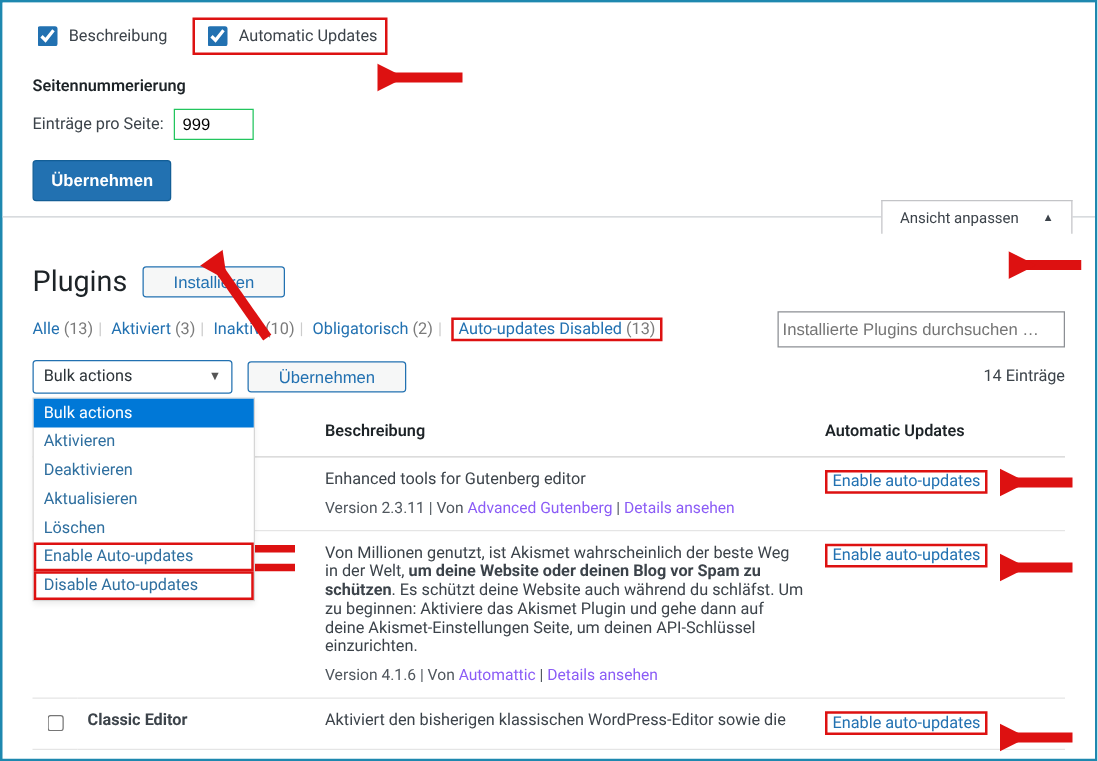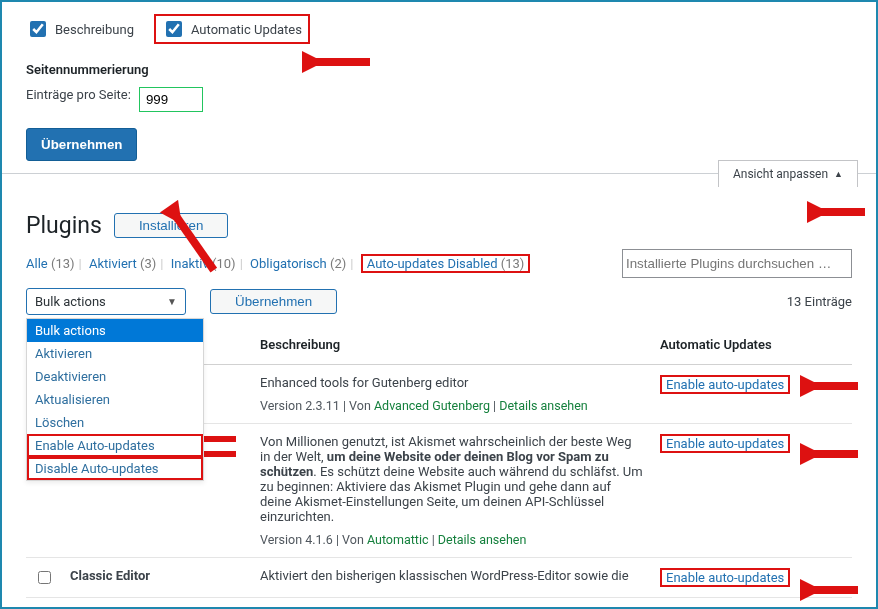--- a/index.html
+++ b/index.html
@@ -4,55 +4,55 @@
 <style>
 html,body{margin:0;padding:0;font-family:-apple-system,BlinkMacSystemFont,"Segoe UI",Roboto,Arial,sans-serif;font-size:13px;color:#3c434a;background:#fff}
 *{box-sizing:border-box}
 .frame{width:878px;height:609px;border:2px solid #1e88af;overflow:hidden;position:relative;padding:0}
 .options-panel{padding:12px 24px 12px 24px;border-bottom:1px solid #ccd0d4;background:#fff;position:relative}
 .group-label{font-weight:600;color:#1d2327;margin:2px 0 10px}
 .checkbox-row{display:flex;align-items:center;gap:20px;margin-bottom:18px}
 .cb{display:flex;align-items:center;gap:6px}
 .cb input{width:16px;height:16px;accent-color:#2271b1}
 .hl{border:2px solid #d11;padding:2px 6px;display:inline-flex;align-items:center}
-.perpage-row{display:flex;align-items:flex-start;gap:8px;margin-bottom:16px}
+.perpage-row{display:flex;align-items:center;gap:8px;margin-bottom:16px}
 .perpage-row input{width:64px;padding:4px 6px;border:1px solid #22c55e}
 .btn-primary{background:#2271b1;color:#fff;border:1px solid #135e96;border-radius:3px;padding:8px 14px;font-weight:600;cursor:pointer}
-.screen-toggle{position:absolute;right:18px;bottom:-14px;background:#fff;border:1px solid #c3c4c7;border-bottom:none;padding:6px 14px;font-size:12px;cursor:pointer;display:flex;align-items:center;gap:6px}
+.screen-toggle{position:absolute;right:18px;bottom:-14px;background:#fff;border:1px solid #c3c4c7;border-bottom:none;padding:6px 14px;font-size:12px;cursor:pointer;display:flex;align-items:center;gap:19px}
 .screen-toggle .tri{font-size:9px}
 .main{padding:20px 24px 0 24px}
 .heading-row{display:flex;align-items:center;gap:12px;margin:18px 0 10px}
 h1{font-size:23px;font-weight:400;color:#1d2327;margin:0}
 .btn-secondary{background:#f6f7f7;color:#2271b1;border:1px solid #2271b1;border-radius:3px;padding:4px 24px;cursor:pointer}
 .filter-row{display:flex;align-items:center;justify-content:space-between;margin-bottom:10px}
 .filters{color:#646970}
 .filters a{color:#2271b1;text-decoration:none}
 .filters .sep{color:#ccc;padding:0 4px}
 .cnt{color:#7b7b7b}
 .search{border:1px solid #8c8f94;padding:6px 3px;width:230px;color:#777}
 .actions-row{display:flex;align-items:center;justify-content:space-between;margin-bottom:10px;position:relative}
-.actions-left{display:flex;align-items:center;gap:24px}
+.actions-left{display:flex;align-items:center;gap:12px}
 .bulk-wrap{position:relative}
 .bulk-select{width:160px;border:1px solid #2271b1;border-radius:3px;padding:5px 8px;display:flex;align-items:center;justify-content:space-between;cursor:pointer;color:#2c3338}
 .chev{font-size:10px;color:#555}
 .bulk-menu{position:absolute;top:30px;left:0;width:178px;background:#fff;border:1px solid #d6d6d6;box-shadow:0 2px 5px rgba(0,0,0,.08);z-index:5}
 .bulk-menu div{padding:4px 8px;color:#2f6f9f;cursor:pointer}
 .bulk-menu div.sel{background:#0078d7;color:#fff}
 .cnt-right{color:#3c434a}
 .tbl{width:100%;border-collapse:collapse}
 .tbl th{text-align:left;font-weight:600;color:#1d2327;padding:10px 8px;border-bottom:1px solid #d1d1d1}
 .tbl td{padding:10px 8px;vertical-align:top;border-bottom:1px solid #e5e5e5;color:#3c434a}
 .col-cb{width:28px}
 .col-plugin{width:190px}
 .col-auto{width:200px}
 .row-links{margin-top:4px;font-size:12.5px}
 .row-links a{color:#2271b1;text-decoration:none}
 .row-links .del{color:#b32d2e}
 .desc-meta{margin-top:8px;color:#50575e;font-size:12.5px}
-.desc-meta a{color:#15803d;text-decoration:none}
+.desc-meta a{color:#8b5cf6;text-decoration:none}
 .enable{color:#2271b1;text-decoration:none}
 .arrow{position:absolute;pointer-events:none}
 .red-box{border:2px solid #d11;display:inline-block;padding:0 4px}
 
 
 .arr{fill:#d11}
 </style>
 </head>
 <body>
 <div class="frame">
@@ -112,21 +112,21 @@
               <div>Aktivieren</div>
               <div>Deaktivieren</div>
               <div>Aktualisieren</div>
               <div>Löschen</div>
               <div style="outline: rgb(221, 17, 17) solid 2px; outline-offset: -2px;">Enable Auto-updates</div>
               <div style="outline: rgb(221, 17, 17) solid 2px; outline-offset: -2px;">Disable Auto-updates</div>
             </div>
       </div>
       <button class="btn-secondary">Übernehmen</button>
     </div>
-    <div class="cnt-right">13 Einträge</div>
+    <div class="cnt-right">14 Einträge</div>
   </div>
 
   <table class="tbl">
     <thead>
       <tr>
         <th class="col-cb"><input type="checkbox" style=""></th>
         <th class="col-plugin">Plugin</th>
         <th>Beschreibung</th>
         <th class="col-auto">Automatic Updates</th>
       </tr>

